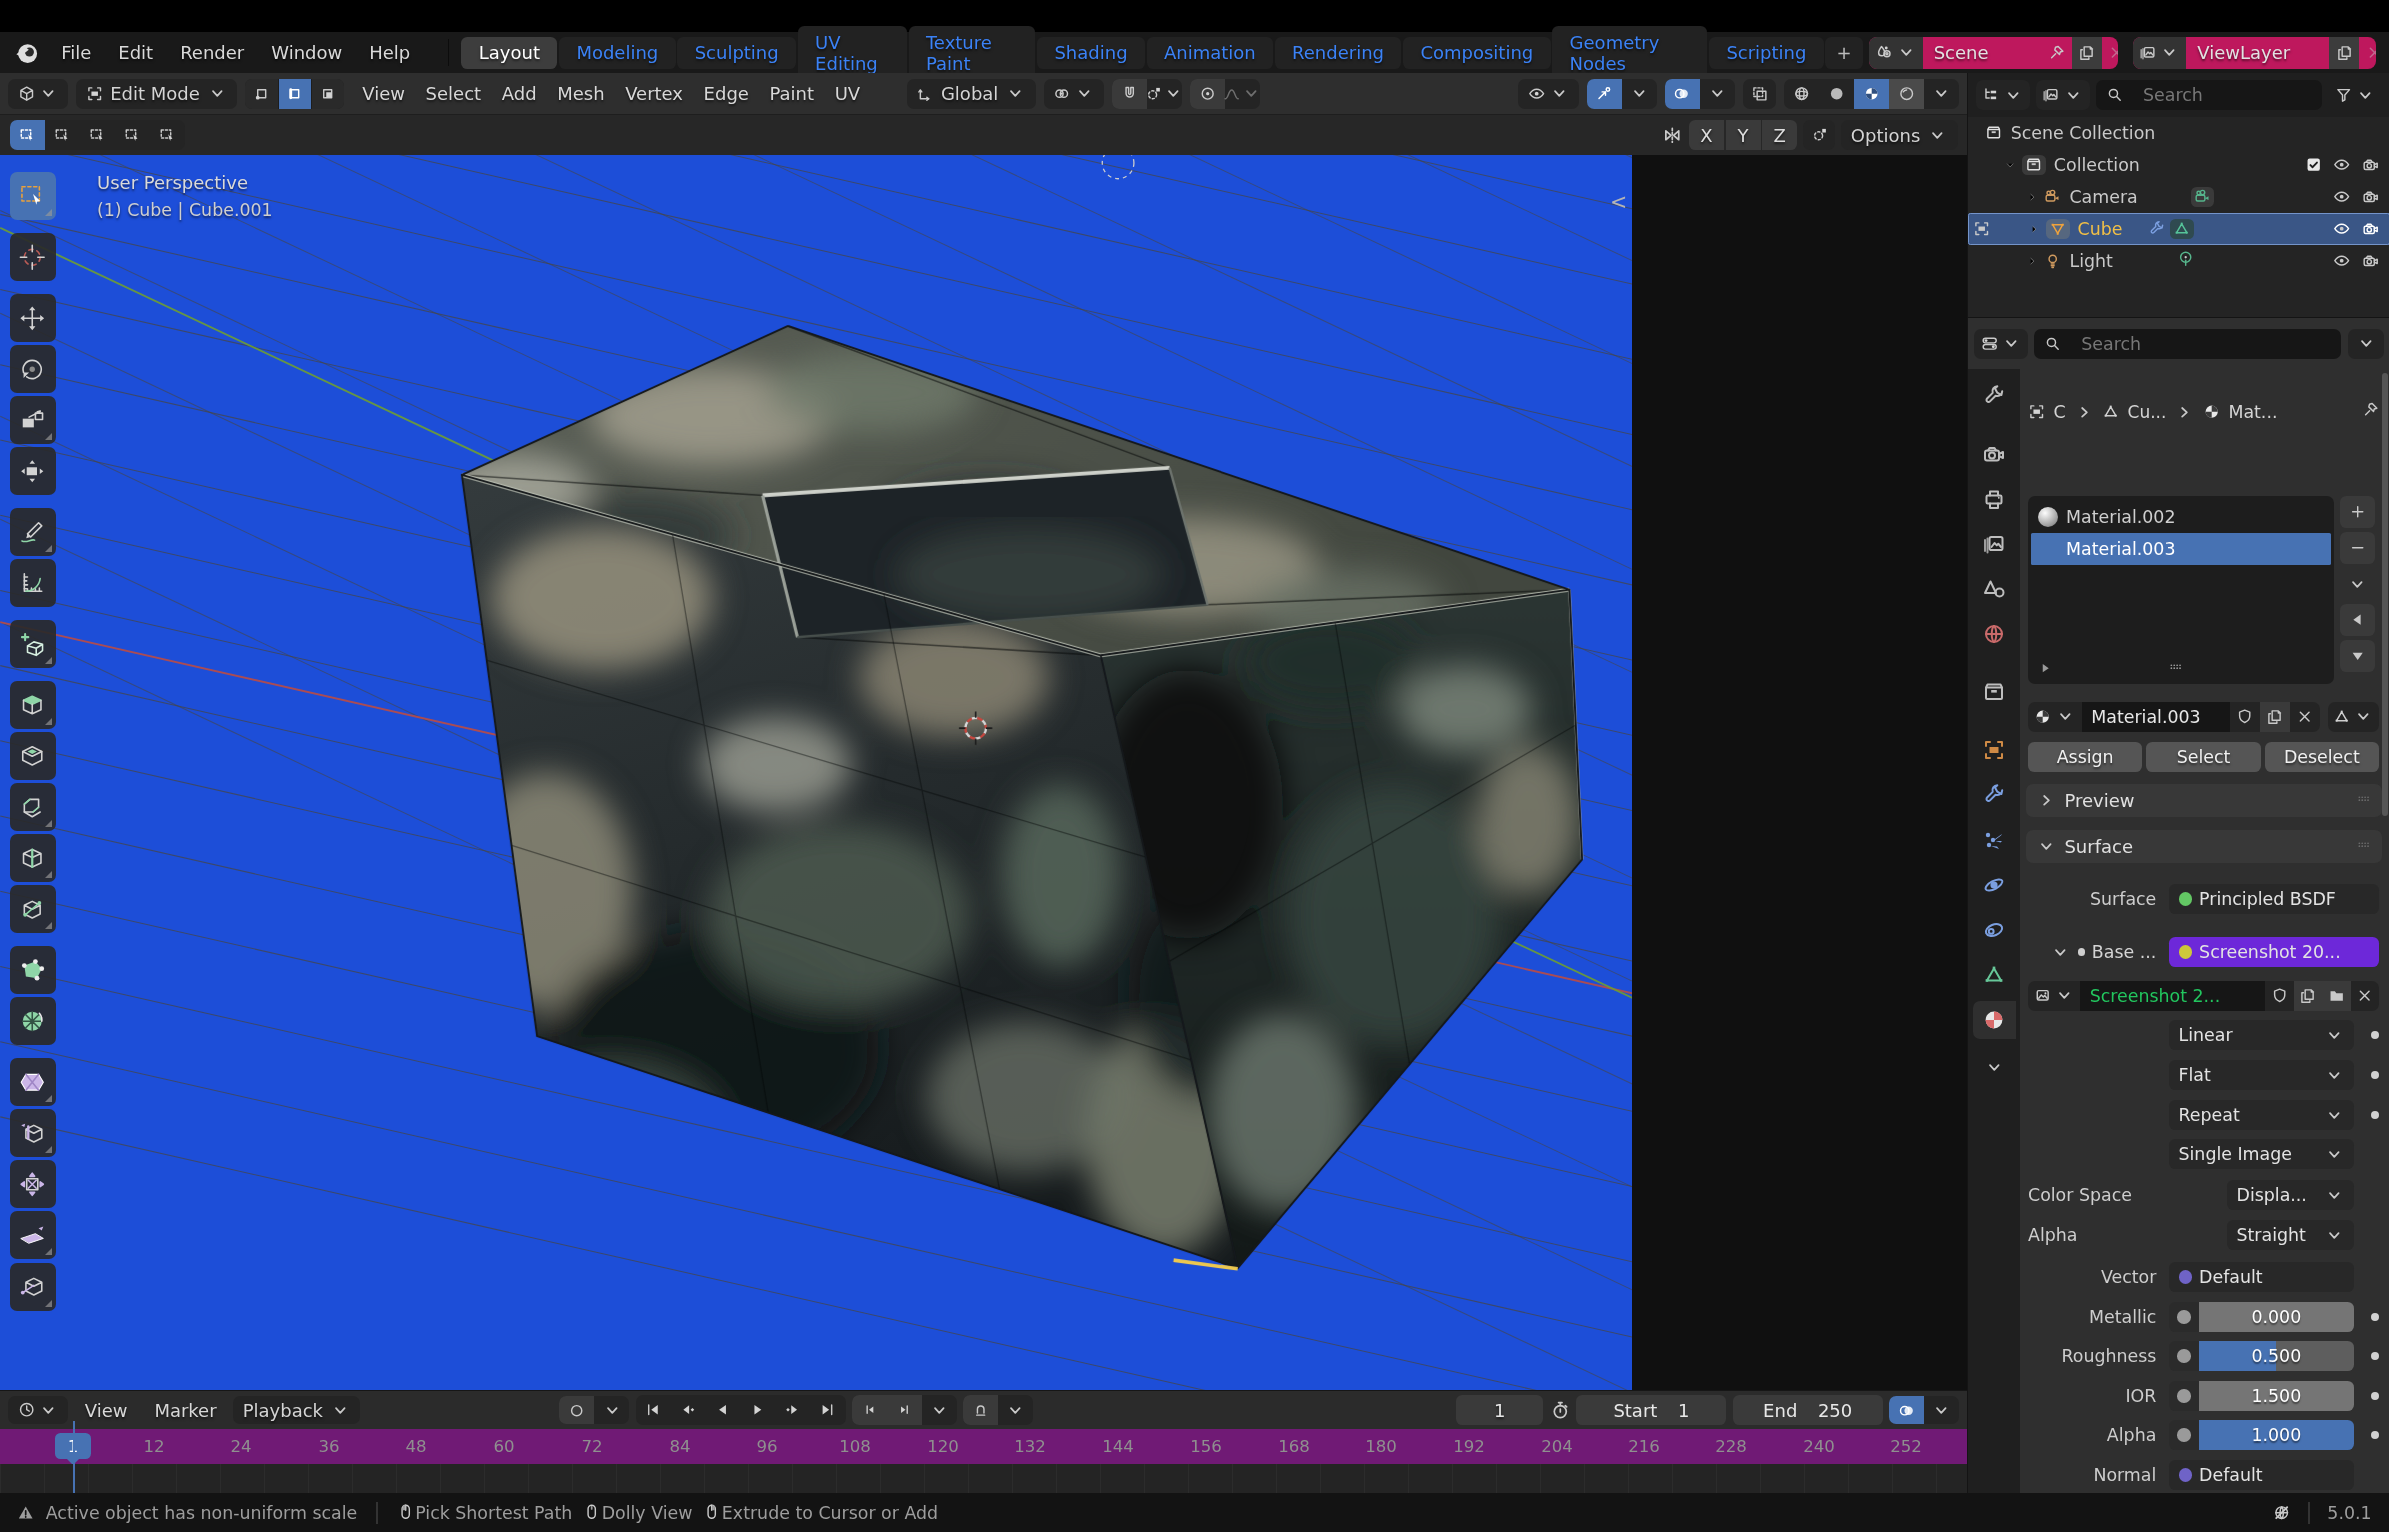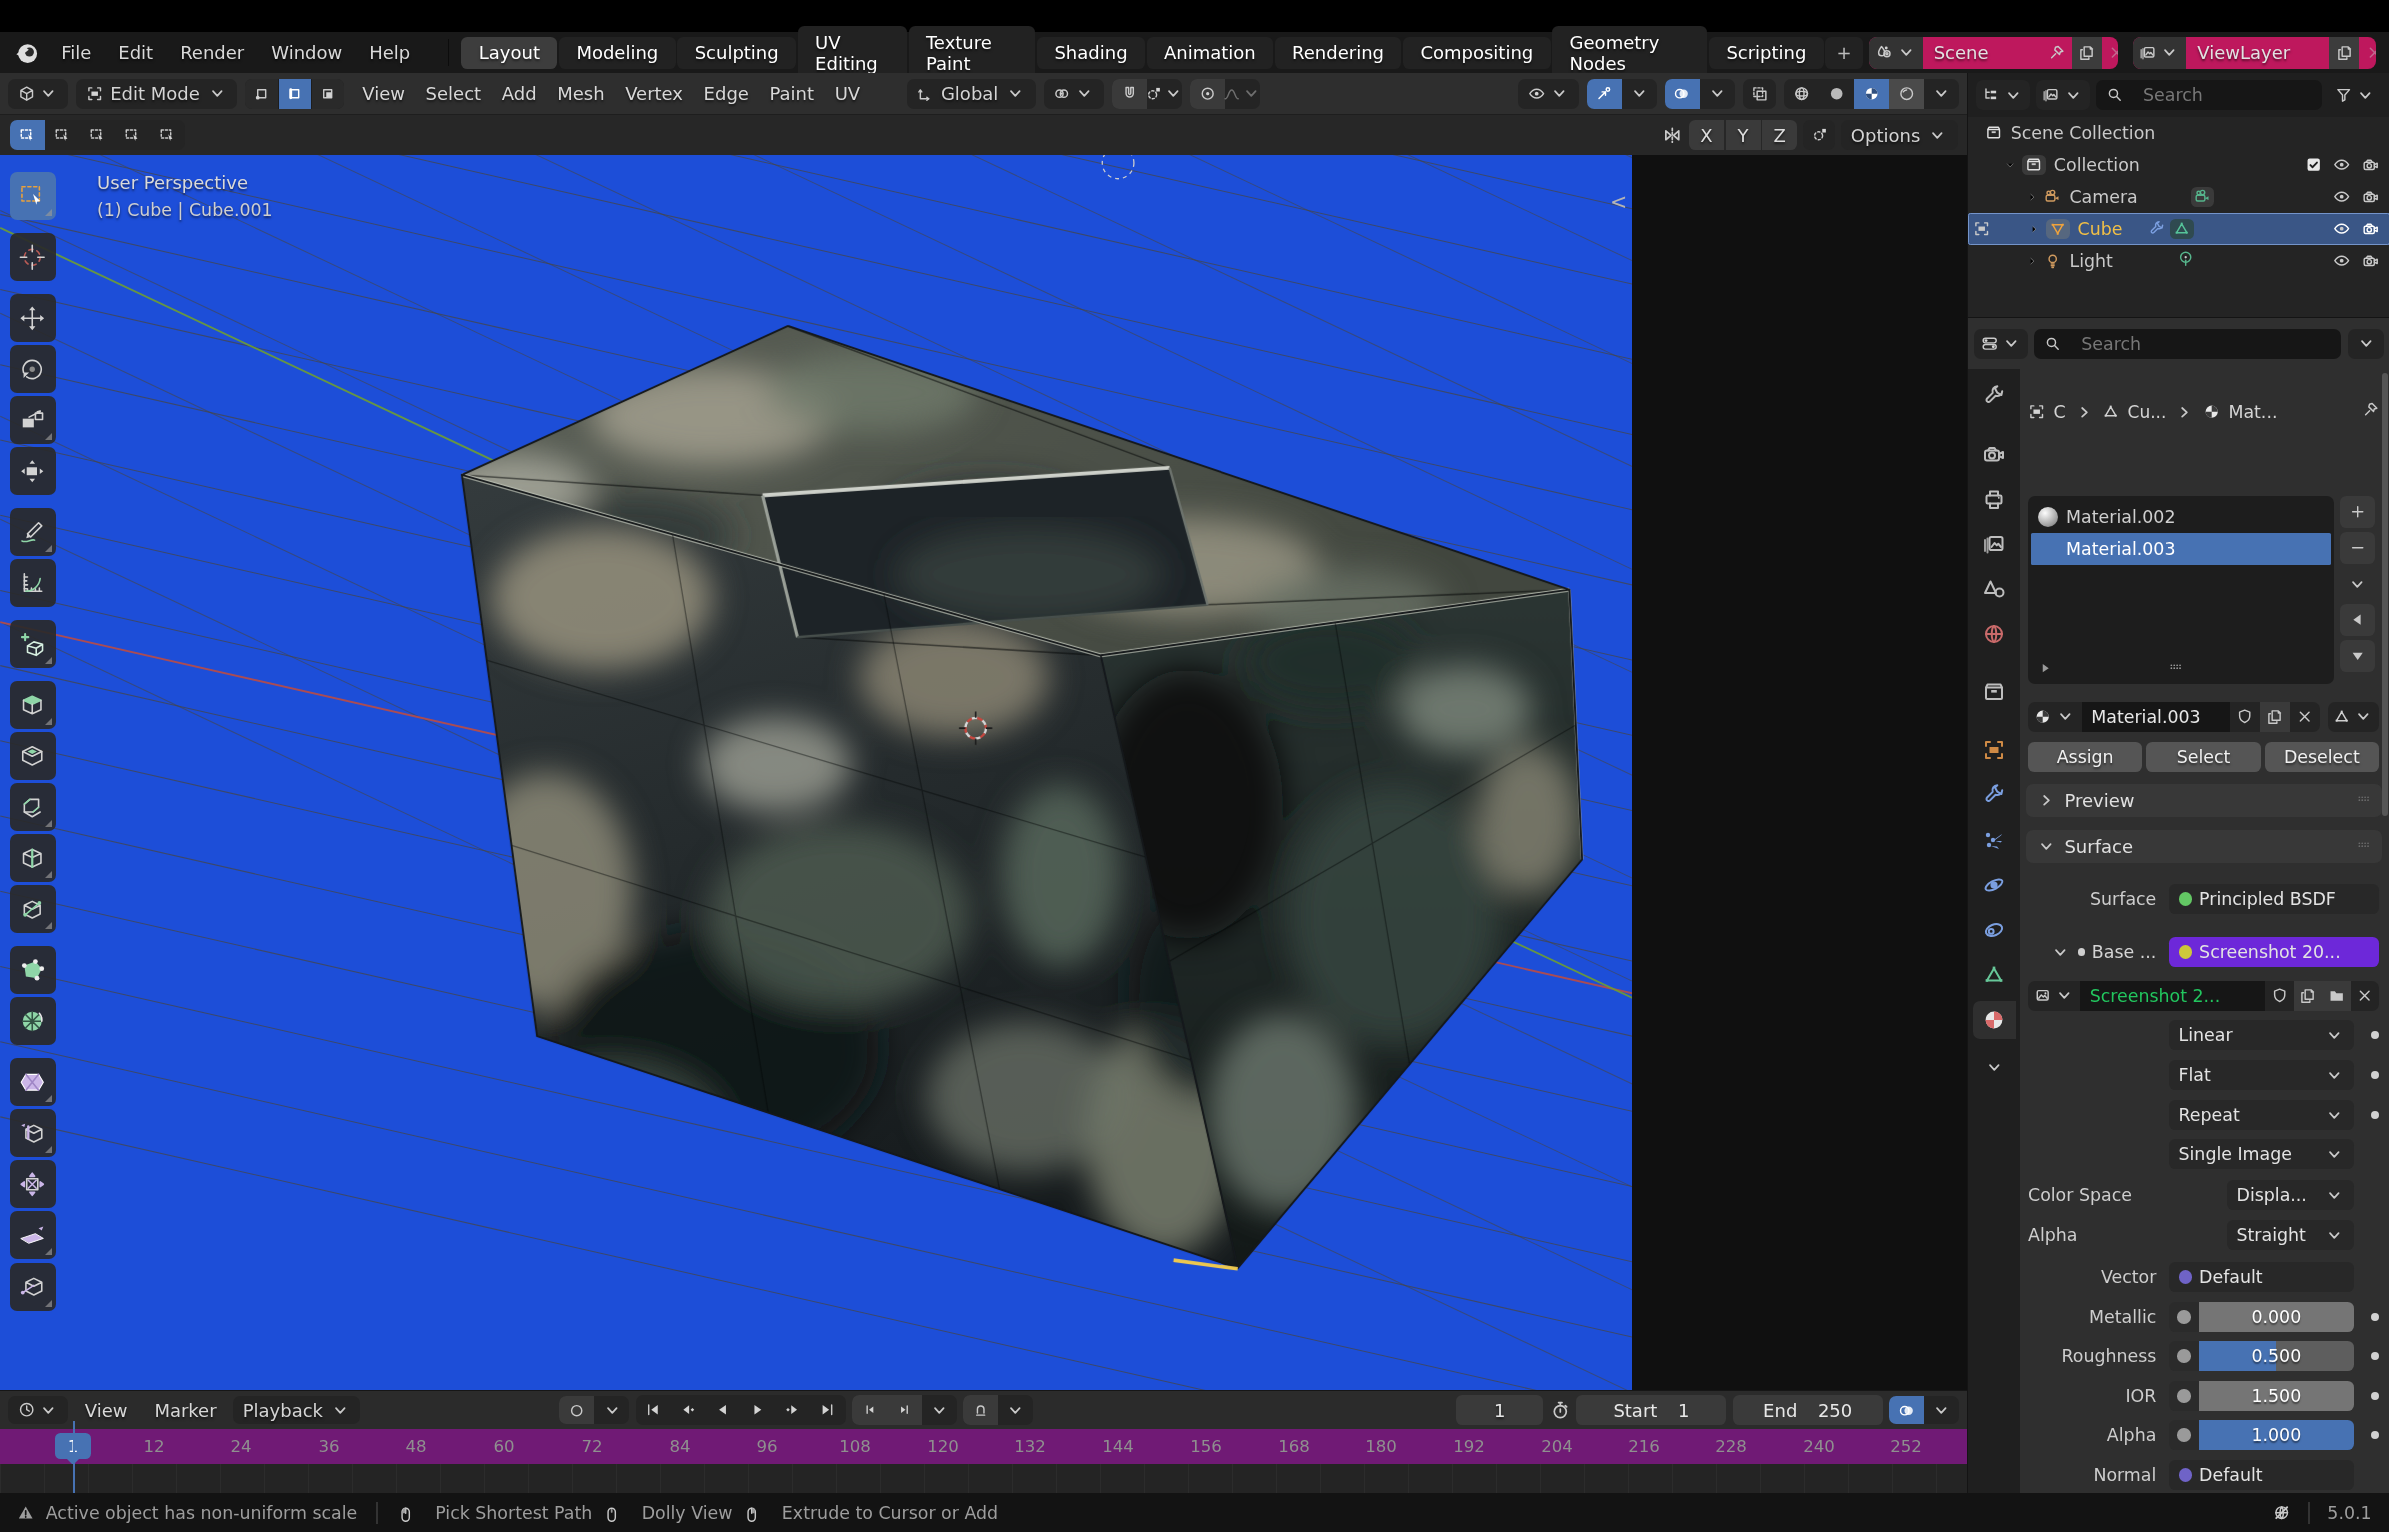--- a/index.html
+++ b/index.html
@@ -14,21 +14,21 @@
 .row{display:flex;align-items:center}
 .pill{background:#242424;border-radius:7.1px;height:30px;display:inline-flex;align-items:center;gap:7.1px;padding:0 9.5px}
 .blue{background:#4772b3!important;color:#fff}
 .dim{opacity:.45}
 
 #macstrip{left:0;top:0;width:2389px;height:32px;background:#000}
 #topbar{left:0;top:32px;width:2389px;height:41px;background:#191919;display:flex;align-items:center;padding:0 12.7px;gap:3.2px}
 #topbar .menu-item{padding:3.2px 13.5px;border-radius:5.5px;color:#d9d9d9}
 .ws-wrap{display:flex;align-items:center;margin-left:20.6px;gap:1.6px}
 .ws-sep{width:1.6px;height:27px;background:#0c0c0c;margin-right:11px}
-.ws-tab{padding:5.5px 17.4px;border-radius:6.3px;color:#ffffff;background:#222}
+.ws-tab{padding:5.5px 17.4px;border-radius:6.3px;color:#3b82f6;background:#222}
 .ws-tab.active{background:#3d3d3d;color:#fff}
 .ws-plus{padding:5.5px 11px;color:#bbb;background:#222;border-radius:6.3px}
 #topbar .spacer{flex:1}
 .id-widget{background:#be185d;border-radius:8px;height:32px;display:flex;align-items:center;overflow:hidden}
 .id-chip{background:#333;height:100%;display:flex;align-items:center;padding:0 6.3px;gap:3.2px}
 .id-name{padding:0 11px;color:#e2e2e2}
 .id-btn{height:100%;display:flex;align-items:center;padding:0 6.3px}
 .id-btn.lit{background:#3c3c3c}
 
 #vp-header{left:0;top:73px;width:1967px;height:41px;background:#2e2e2e;display:flex;align-items:center;padding:0 8px;gap:8px}
@@ -107,21 +107,21 @@
 .slot{height:32px;display:flex;align-items:center;gap:8px;padding:0 9.5px;color:#cfcfcf;font-size:17.4px}
 .slot.sel{background:#4772b3;color:#fff;border-radius:1.6px;margin:0 3.2px;padding:0 6.3px}
 .mini-col{position:absolute;left:320px;top:127px;width:35px;display:flex;flex-direction:column;gap:4px}
 .mini-btn{width:35px;height:32px;background:#3a3a3a;border-radius:6.3px;display:flex;align-items:center;justify-content:center}
 .sphere-prev{width:20.6px;height:20.6px;border-radius:50%;background:radial-gradient(circle at 35% 30%,#fdfdfd,#9a9a9a 70%,#555)}
 #prop-scroll{position:absolute;right:2.4px;top:55px;width:5.5px;height:443px;background:#555;border-radius:3.2px}
 
 #statusbar{left:0;top:1493px;width:2389px;height:40px;background:#131313;display:flex;align-items:center;padding:0 17.4px;gap:11px;color:#9d9d9d;font-size:17.4px}
 #statusbar .sep{width:1.6px;height:22px;background:#333;margin:0 8px}
 #statusbar .right{margin-left:auto;display:flex;align-items:center;gap:9.5px}
-.mouse-hint{display:flex;align-items:flex-end;gap:21px}
+.mouse-hint{display:flex;align-items:flex-start;gap:1px}
 </style>
 </head>
 <body>
 
 <svg width="0" height="0" style="position:absolute">
 <defs>
 <symbol id="s-chev" viewBox="0 0 24 24">
         <path d="M7 9.5l5 5.5 5-5.5"></path>
       </symbol>
 <symbol id="s-caretL" viewBox="0 0 24 24">

